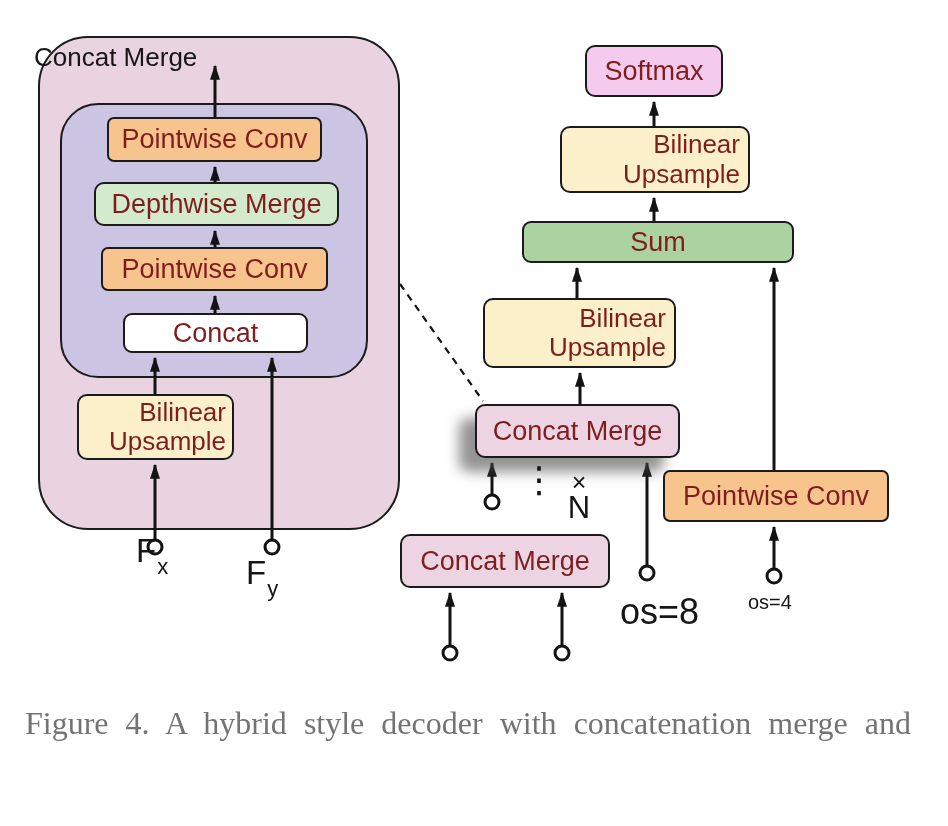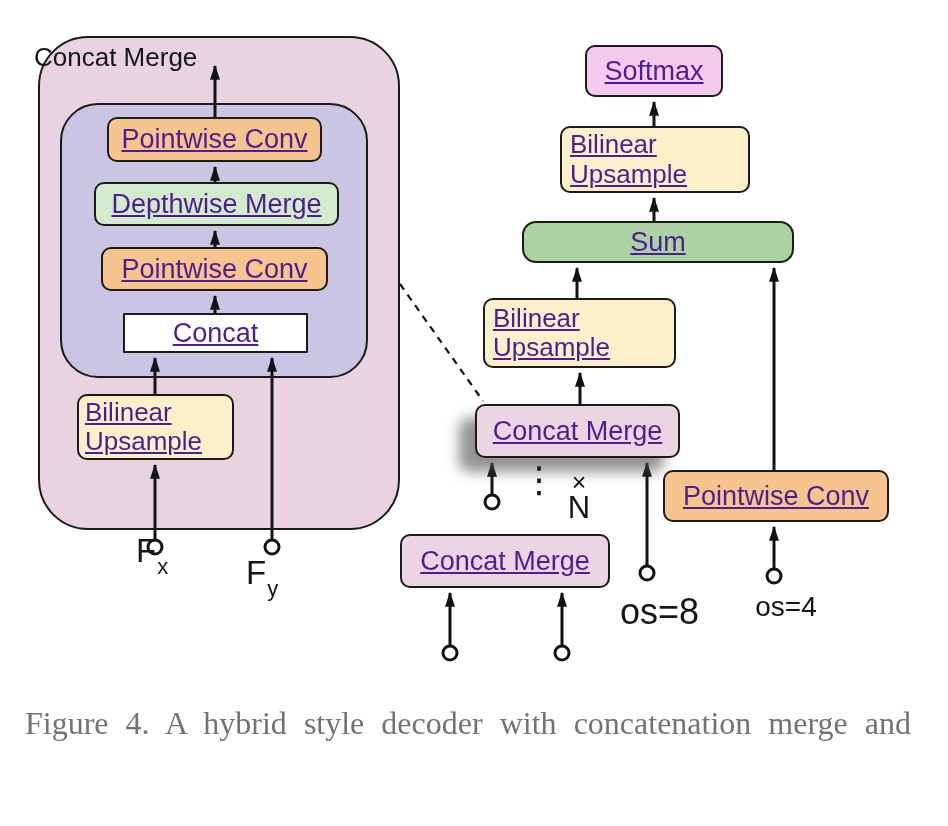--- a/index.html
+++ b/index.html
@@ -8,57 +8,57 @@
 
   
   .panel{position:absolute;border:2.5px solid #1b1b1b;box-sizing:border-box;}
   #panel-pink{left:38px;top:36px;width:362px;height:494px;border-radius:50px;
               background:var(--panel_pink);}
   #panel-purple{left:60px;top:103px;width:308px;height:275px;border-radius:38px;
               background:var(--panel_purple);}
 
   
   .node{position:absolute;border:2.5px solid #1b1b1b;border-radius:10px;box-sizing:border-box;
-        display:flex;align-items:center;justify-content:center;text-align:left;
-        font-size:27px;line-height:1.12;color:#4c1d95;z-index:3;text-decoration:underline;}
-  .orange{background:var(--orange);}
+        display:flex;align-items:center;justify-content:center;text-align:right;
+        font-size:27px;line-height:1.12;color:#7f1d1d;z-index:3;}
+  .orange{background:var(--orange);border-radius:7px;}
   .ltgreen{background:var(--green_light);}
   .yellow{background:var(--yellow);}
   .whitebg{background:var(--white);}
   .sumgreen{background:var(--green_sum);}
   .softpink{background:var(--pink_softmax);}
   .mergepink{background:var(--pink_merge);}
 
   #pw-top{left:107px;top:117px;width:215px;height:45px;}
   #dw{left:94px;top:182px;width:245px;height:44px;}
   #pw-bot{left:101px;top:247px;width:227px;height:44px;}
-  #concat{left:123px;top:313px;width:185px;height:40px;border-radius:1px;}
+  #concat{left:123px;top:313px;width:185px;height:40px;border-radius:9px;}
   #bilinear-left{left:77px;top:394px;width:157px;height:66px;font-size:26px;padding:0 6px;}
 
   #softmax{left:585px;top:45px;width:138px;height:52px;}
   #bilinear-top{left:560px;top:126px;width:190px;height:67px;font-size:26px;padding:0 8px;}
-  #sum{left:522px;top:221px;width:272px;height:42px;border-radius:14px;}
+  #sum{left:522px;top:221px;width:272px;height:42px;border-radius:9px;}
   #bilinear-mid{left:483px;top:298px;width:193px;height:70px;font-size:26px;padding:0 8px;}
   #cm-shadow{left:475px;top:404px;width:205px;height:54px;
              box-shadow:-16px 14px 13px rgba(75,75,75,.6);}
   #pw-right{left:663px;top:470px;width:226px;height:52px;}
   #cm-lower{left:400px;top:534px;width:210px;height:54px;}
 
   
   .lbl{position:absolute;z-index:4;color:#161616;}
   #left-title{left:34px;top:42px;font-size:26px;}
   .fin{font-size:33px;}
   .fin sub{font-size:22px;position:relative;top:4px;left:1px;}
   #fx{left:136px;top:532px;}
   #fy{left:246px;top:554px;}
   #vdots{left:521px;top:462px;font-size:36px;line-height:1;}
   #times{left:562px;top:468px;width:34px;text-align:center;font-size:25px;}
   #nrep{left:562px;top:490px;width:34px;text-align:center;font-size:31px;}
   #os8{left:620px;top:591px;width:76px;text-align:center;font-size:36px;}
-  #os4{left:748px;top:591px;width:76px;text-align:center;font-size:28px;}
+  #os4{left:748px;top:591px;width:76px;font-size:20px;}
 
   
   #wires{position:absolute;left:0;top:0;width:948px;height:826px;z-index:2;}
   #wires line{stroke:#131313;stroke-width:3;}
   #wires line.dashed{stroke-width:2.2;stroke-dasharray:7 6;}
   #wires circle{fill:#ffffff;stroke:#131313;stroke-width:3;}
 
   
   #caption{position:absolute;left:25px;top:703px;width:886px;z-index:4;
            font-family:"Liberation Serif",serif;font-size:32px;line-height:40px;color:#737373;}

